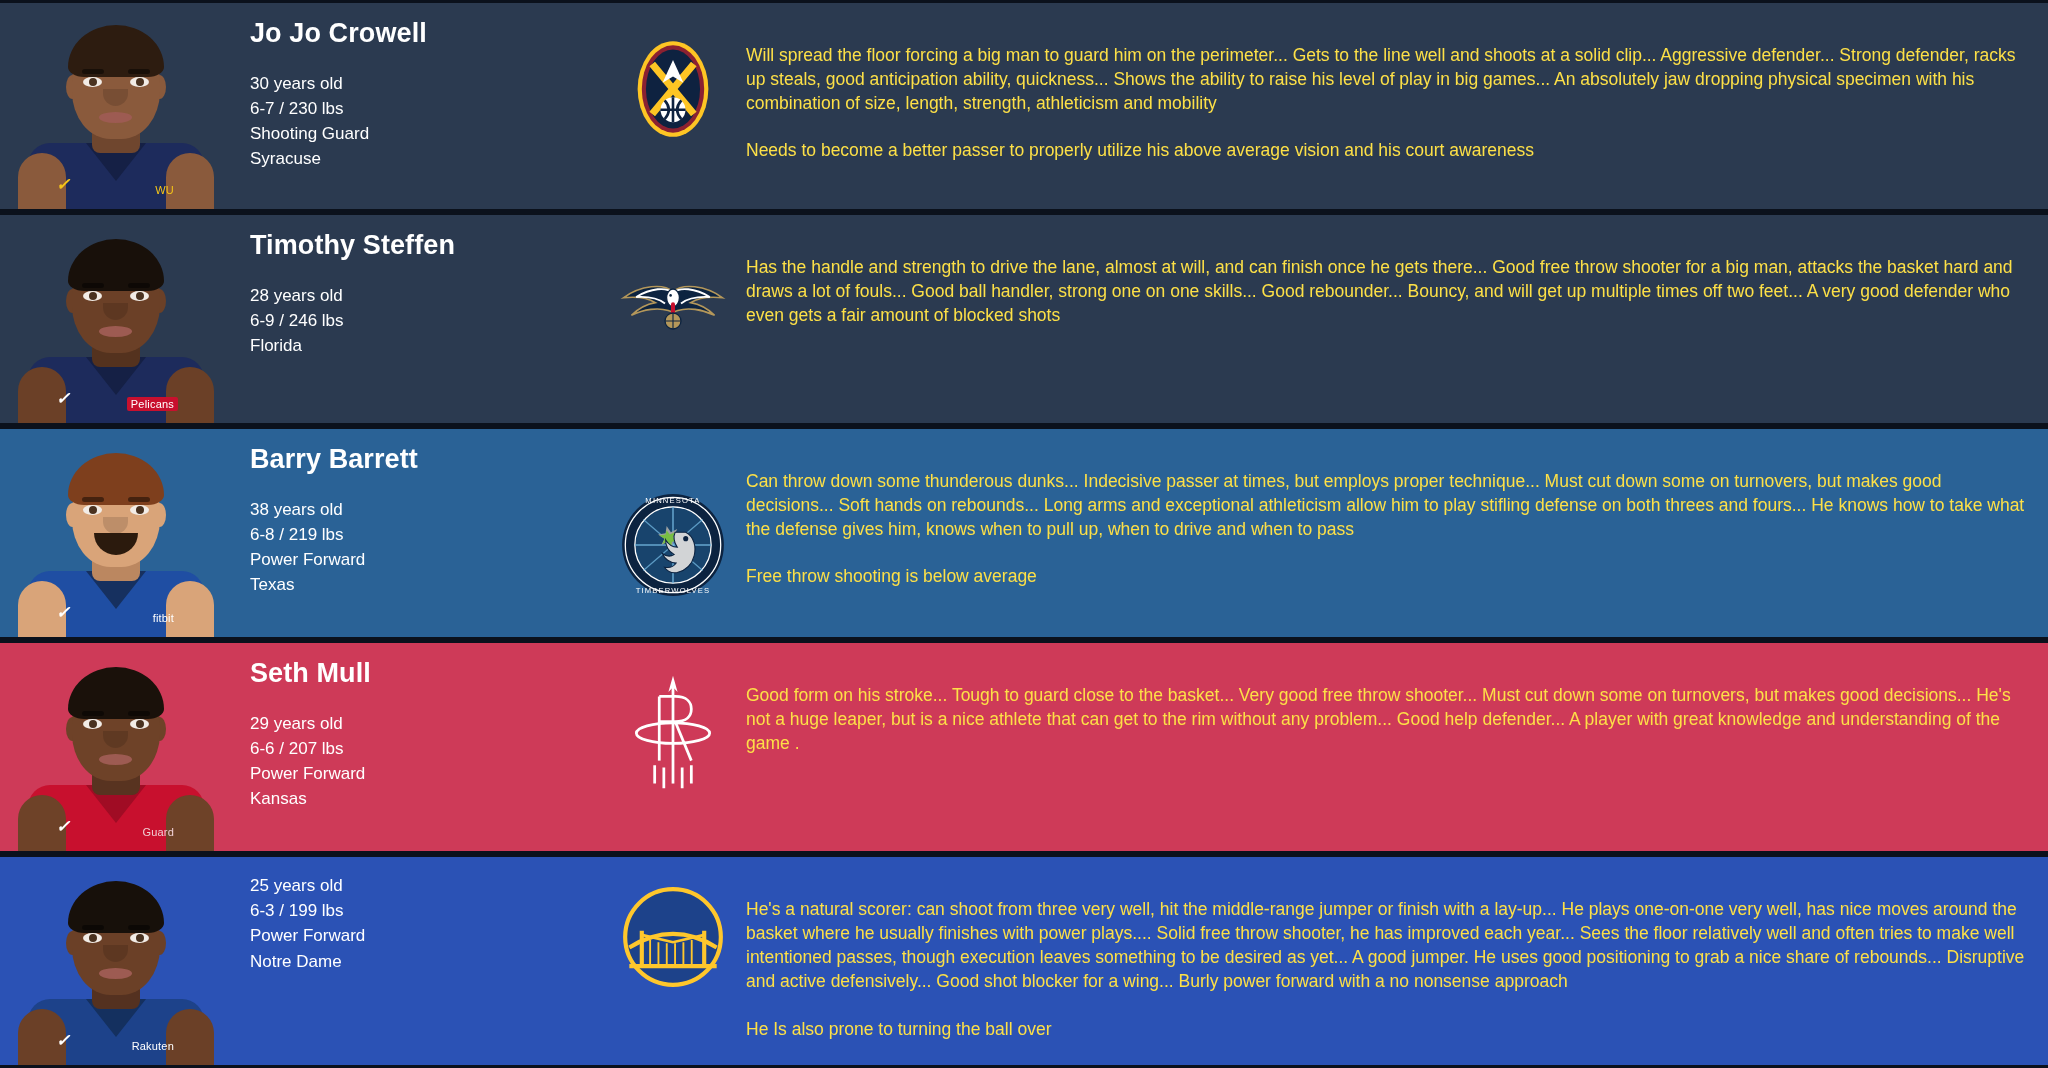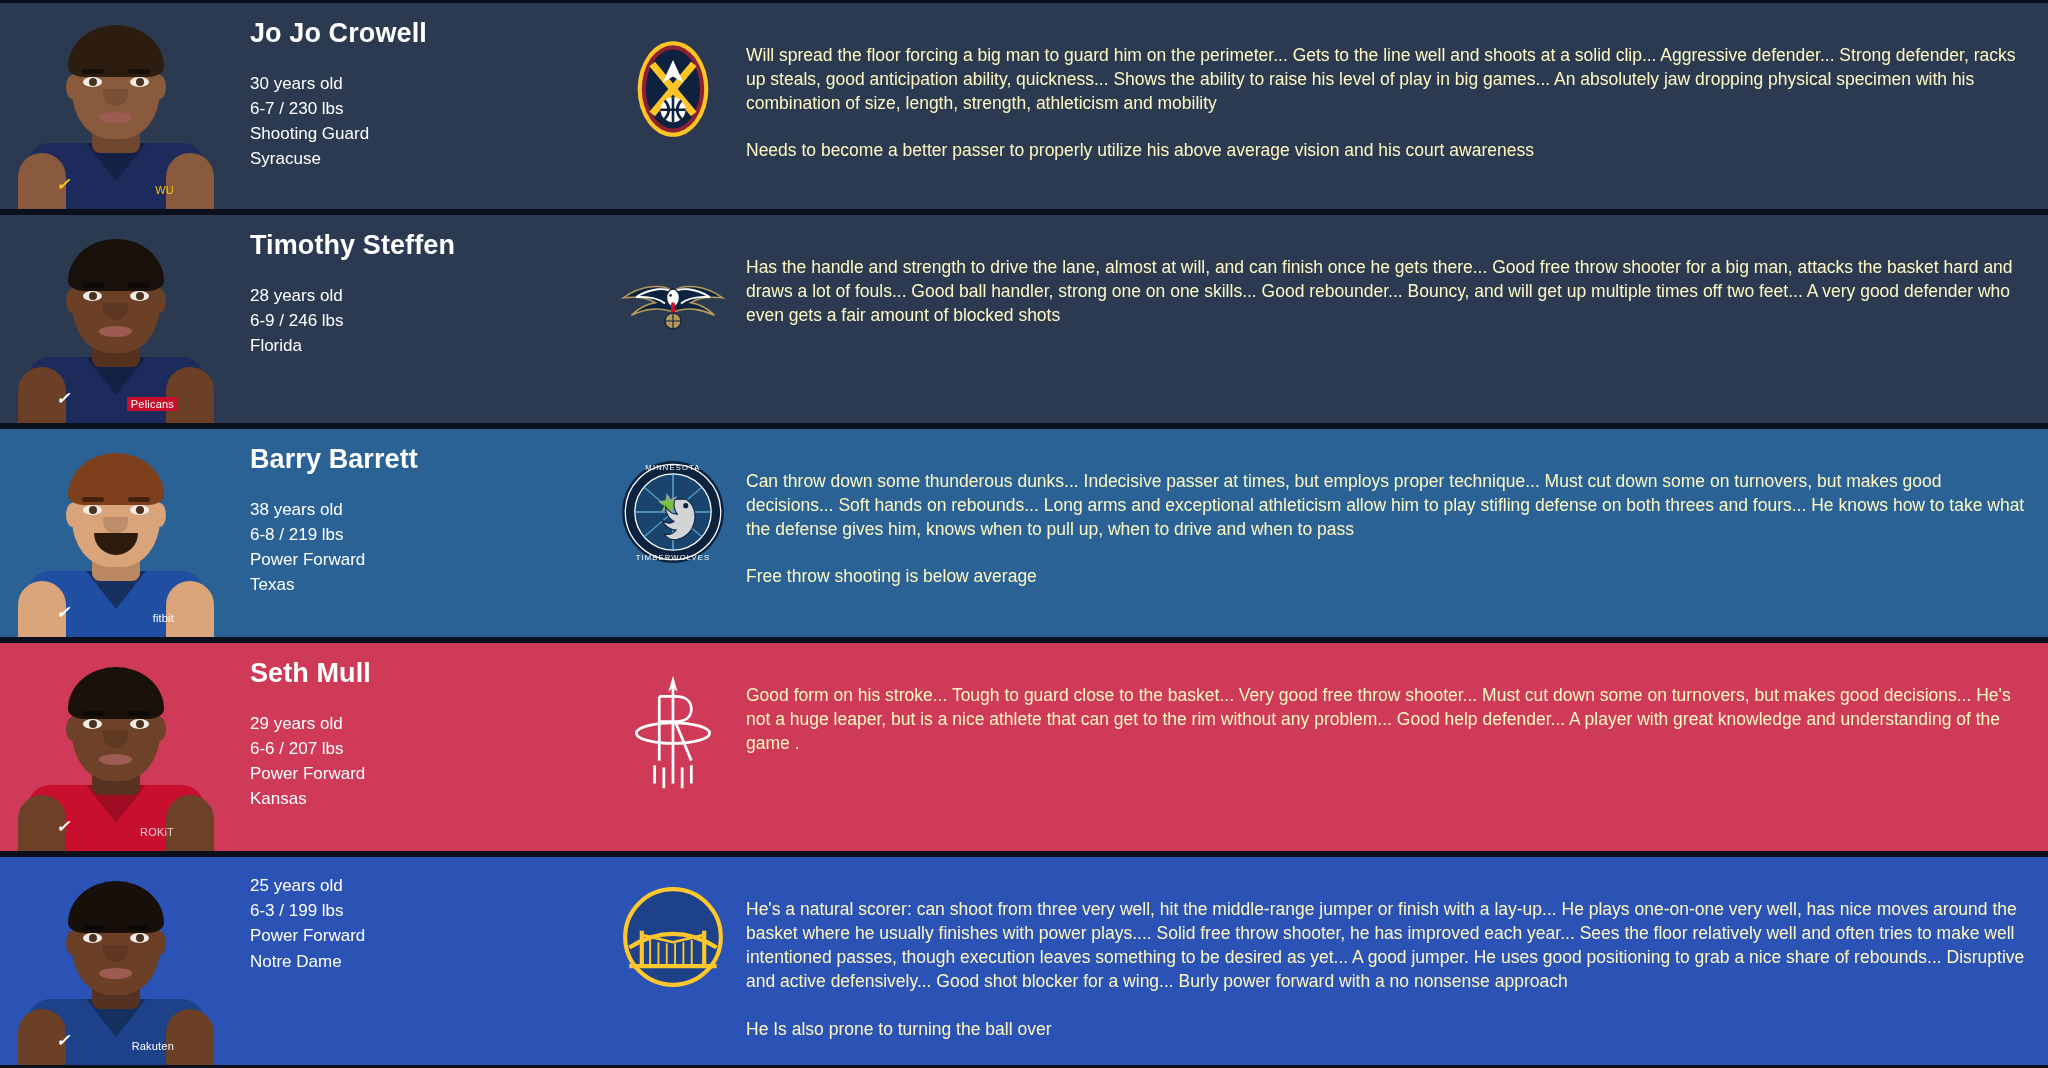--- a/index.html
+++ b/index.html
@@ -185,21 +185,21 @@
     align-items: flex-start;
     justify-content: center;
     padding-top: 34px;
   }
   .team-logo svg { display: block; }
 
   
   .scout-text {
     flex: 1 1 auto;
     padding: 40px 16px 0 0;
-    color: #fef9c3;
+    color: #fde047;
   }
   .scout-p {
     font-size: 17.5px;
     line-height: 1.38;
     margin-bottom: 23px;
     max-width: 1290px;
   }
   .scout-p:last-child { margin-bottom: 0; }
 </style>
 </head>
@@ -322,21 +322,21 @@
         <div class="pt-mouth" style="background:#2b1a0d;height:22px;top:92px;left:76px;width:44px;border-radius:0 0 22px 22px;"></div>
       </div>
     </div>
     <div class="info">
       <div class="player-name">Barry Barrett</div>
       <div class="stat-line">38 years old</div>
       <div class="stat-line">6-8 / 219 lbs</div>
       <div class="stat-line">Power Forward</div>
       <div class="stat-line">Texas</div>
     </div>
-    <div class="team-logo" style="padding-top:30px;">
+    <div class="team-logo" style="padding-top:23px;align-items:center;">
       <svg width="106" height="106" viewBox="0 0 100 100" aria-hidden="true">
         <circle cx="50" cy="50" r="48" fill="#0c2340"></circle>
         <circle cx="50" cy="50" r="45" fill="none" stroke="#ffffff" stroke-width="1.2"></circle>
         <circle cx="50" cy="50" r="36" fill="#236192" opacity="0.55"></circle>
         <circle cx="50" cy="50" r="36" fill="none" stroke="#ffffff" stroke-width="1.2"></circle>
         <path d="M14 50 h72 M50 14 v72" stroke="#78bfe8" stroke-width="1.4" opacity=".8"></path>
         <path d="M22 26 q28 24 56 48 M78 26 q-28 24 -56 48" stroke="#78bfe8" stroke-width="1.2" fill="none" opacity=".7"></path>
         <path d="M44 32 l4 6 6 -3 -3 6 6 4 -7 1 -1 7 -4 -6 -6 3 3 -6 -6 -4 7 -1 Z" fill="#9ea2a2"></path>
         <path d="M44 36 l3 4 5 -2 -2 5 5 3 -6 1 -1 5 -3 -5 -5 2 2 -5 -5 -3 6 -1 Z" fill="#78bf43"></path>
         <path d="M62 38 c8 4 10 14 8 22 c-2 8 -8 14 -16 16 c-6 1 -10 -2 -12 -5 c5 1 9 -1 11 -4 c-6 0 -11 -4 -13 -9 c4 3 8 3 11 1 c-5 -3 -8 -8 -8 -14 c3 5 7 7 11 7 c-3 -4 -4 -10 -2 -14 z" fill="#d2d4d6" stroke="#0c2340" stroke-width="1"></path>
@@ -352,21 +352,21 @@
   </div>
 
   <div class="player-row r3" style="background: rgb(206, 58, 88); border-top-color: rgb(11, 17, 28); border-bottom-color: rgb(11, 17, 28);">
     <div class="portrait-wrap">
       <div class="portrait">
         <div class="pt-jersey" style="background: rgb(200, 16, 46);"></div>
         <div class="pt-shoulder-l" style="background: rgb(110, 66, 40);"></div>
         <div class="pt-shoulder-r" style="background: rgb(110, 66, 40);"></div>
         <div class="pt-vneck" style="background: rgb(160, 12, 36);"></div>
         <div class="pt-swoosh" style="color: rgb(255, 255, 255);">✓</div>
-        <div class="pt-logo" style="color: rgb(240, 208, 213); background: transparent;">ROKiT</div>
+        <div class="pt-logo" style="color: rgb(240, 208, 213); background: transparent;">Guard</div>
         <div class="pt-neck" style="background: rgb(88, 51, 32);"></div>
         <div class="pt-ear-l" style="background: rgb(110, 66, 40);"></div>
         <div class="pt-ear-r" style="background: rgb(110, 66, 40);"></div>
         <div class="pt-head" style="background: rgb(110, 66, 40);"></div>
         <div class="pt-hair" style="background: rgb(26, 17, 10);"></div>
         <div class="pt-brow-l"></div>
         <div class="pt-brow-r"></div>
         <div class="pt-eye-l"></div>
         <div class="pt-eye-r"></div>
         <div class="pt-nose"></div>

